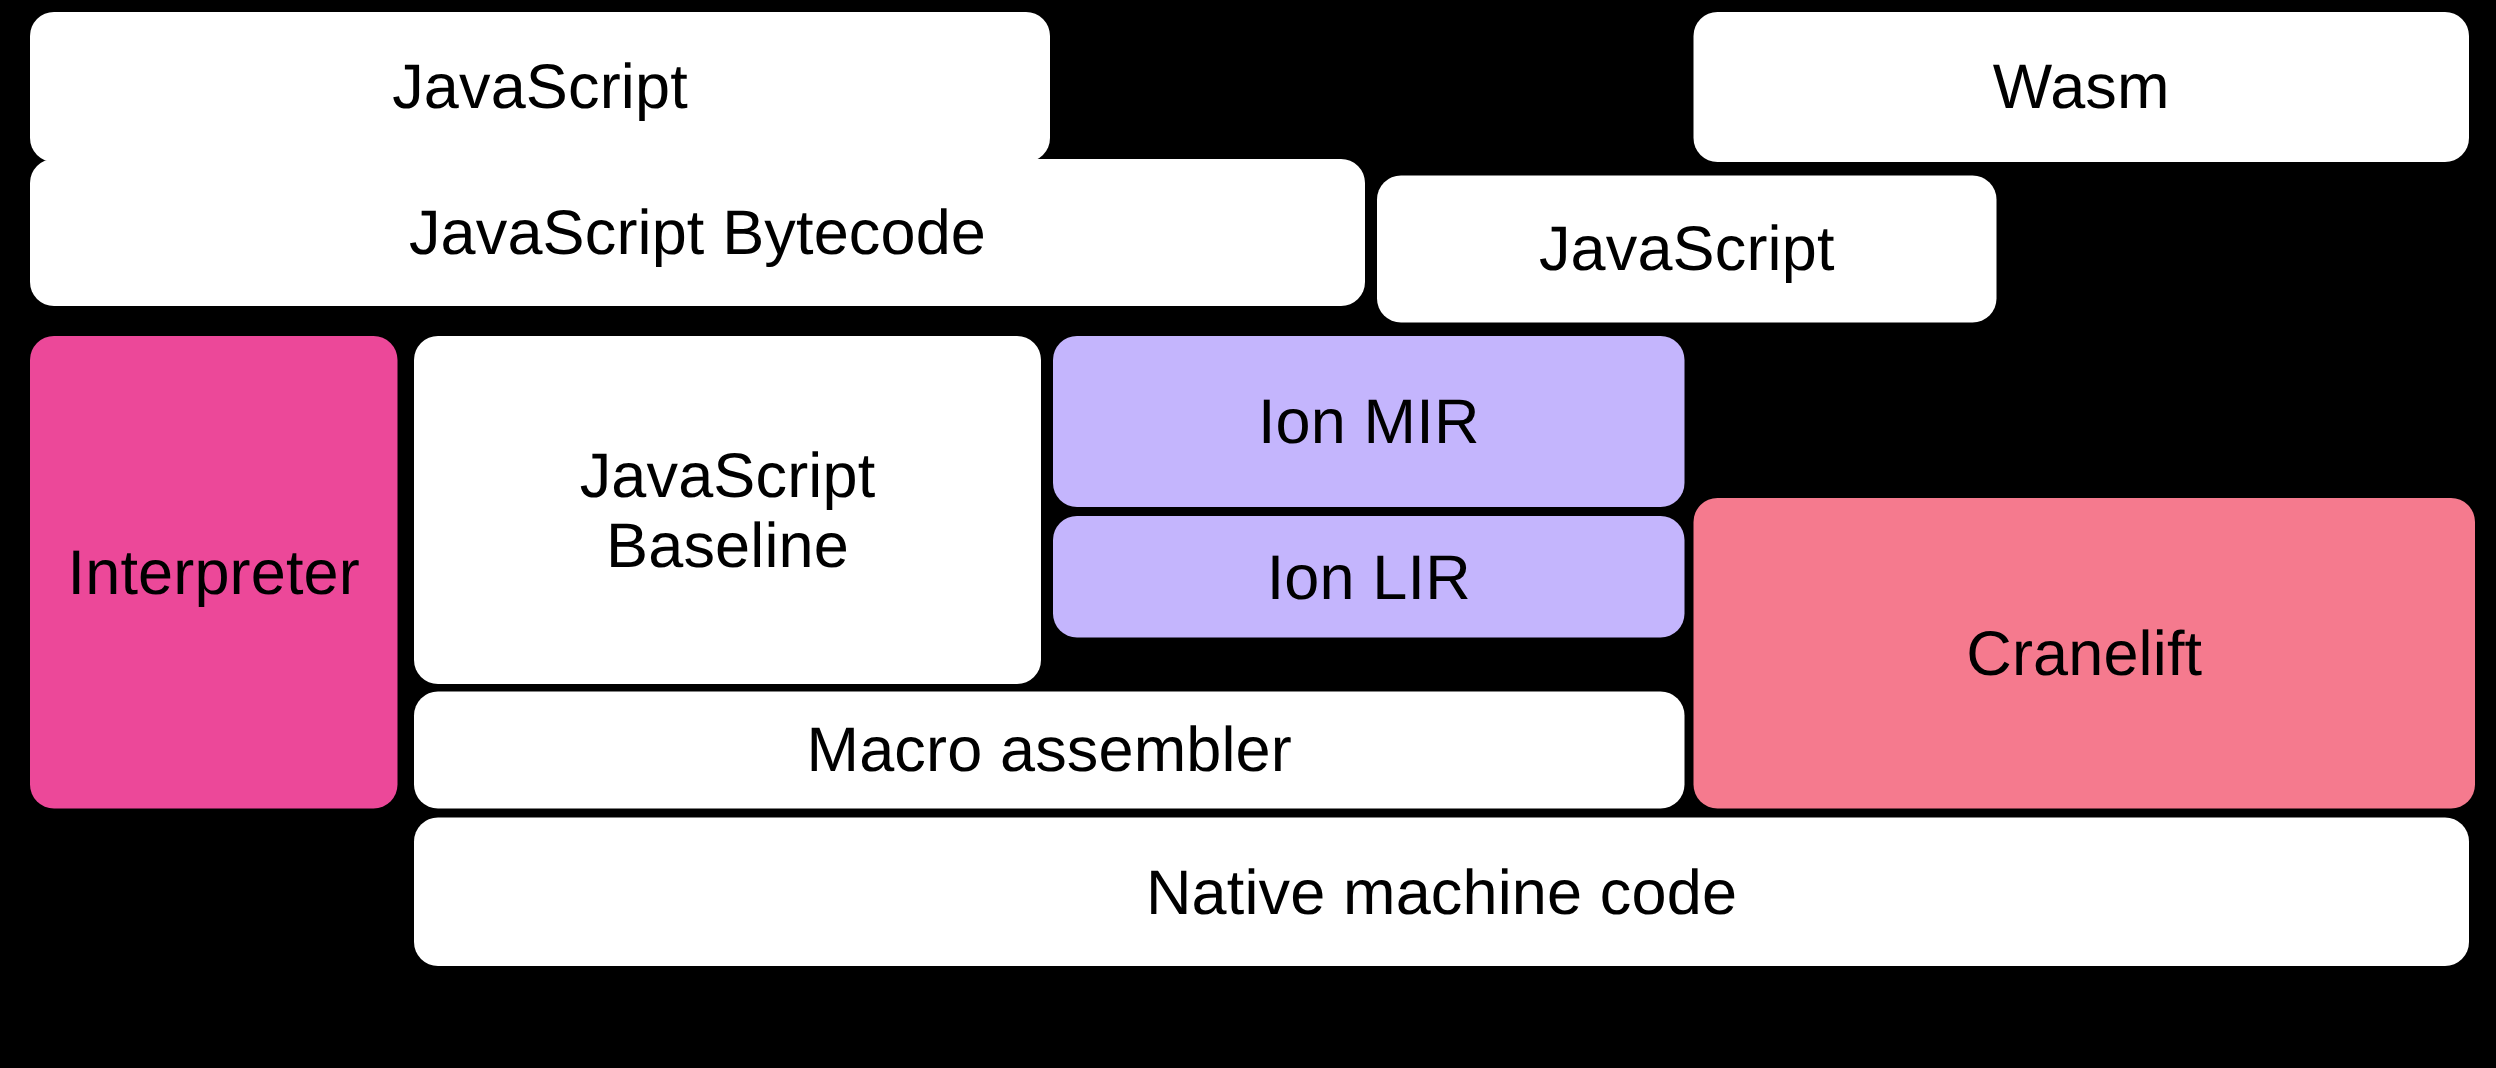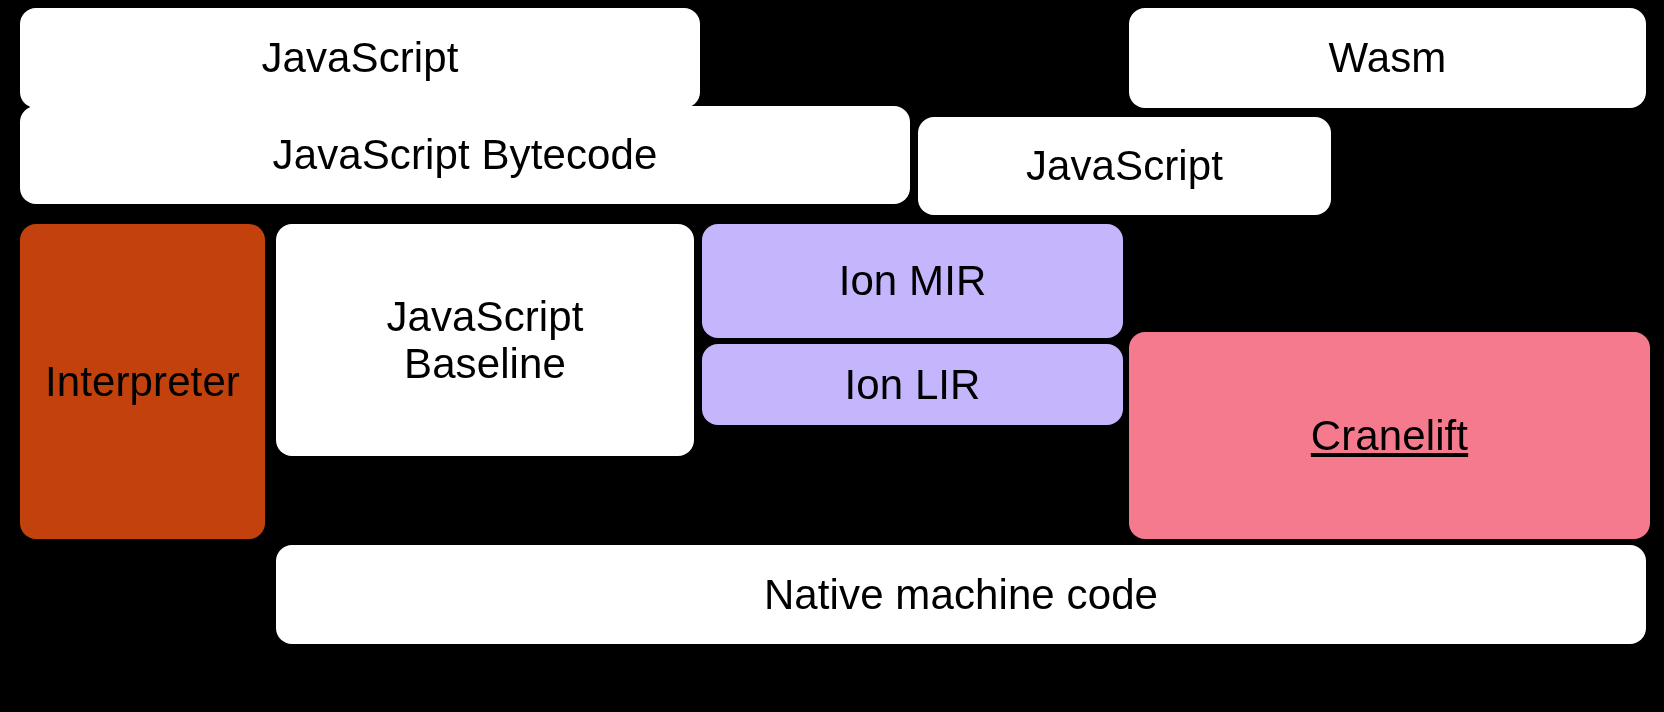--- a/index.html
+++ b/index.html
@@ -25,40 +25,40 @@
     border-radius: 16px;
     color: #000000;
     font-size: 42px;
     line-height: 1.12;
     font-weight: 400;
     letter-spacing: 0.1px;
     white-space: pre-line;
     user-select: none;
   }
   .fill-white { background: #ffffff; }
-  .fill-gray  { background: #c2410c; }
+  .fill-gray  { background: #ec4899; }
   .fill-green { background: #c4b5fd; }
   .fill-pink  { background: #f57a8e; }
 
   
   .n-javascript      { left: 20px;   top: 8px;   width: 680px;  height: 100px; }
   .n-asmjs           { left: 707px;  top: 8px;   width: 415px;  height: 100px; }
   .n-wasm            { left: 1129px; top: 8px;   width: 517px;  height: 100px; }
 
   
   .n-jsbytecode      { left: 20px;   top: 106px; width: 890px;  height: 98px;  }
   .n-baldrmonkey     { left: 918px;  top: 117px; width: 413px;  height: 98px;  }
 
   
   .n-interpreter     { left: 20px;   top: 224px; width: 245px;  height: 315px; }
   .n-jsbaseline      { left: 276px;  top: 224px; width: 418px;  height: 232px; }
   .n-ionmir          { left: 702px;  top: 224px; width: 421px;  height: 114px; }
   .n-ionlir          { left: 702px;  top: 344px; width: 421px;  height: 81px;  }
   .n-macroassembler  { left: 276px;  top: 461px; width: 847px;  height: 78px;  }
-  .n-cranelift       { left: 1129px; top: 332px; width: 521px;  height: 207px; text-decoration: underline; }
+  .n-cranelift       { left: 1129px; top: 332px; width: 521px;  height: 207px; }
 
   
   .n-nativecode      { left: 276px;  top: 545px; width: 1370px; height: 99px;  }
 </style>
 </head>
 <body>
 
 <div id="diagram">
 
   <div class="node fill-white n-javascript">JavaScript</div>
@@ -74,16 +74,17 @@
 
   <div class="node fill-white n-jsbaseline">JavaScript
 Baseline</div>
 
   <div class="node fill-green n-ionmir">Ion MIR</div>
 
   <div class="node fill-green n-ionlir">Ion LIR</div>
 
   <div class="node fill-pink n-cranelift">Cranelift</div>
 
+  <div class="node fill-white n-macroassembler">Macro assembler</div>
 
   <div class="node fill-white n-nativecode">Native machine code</div>
 
 </div>
 
 </body></html>

